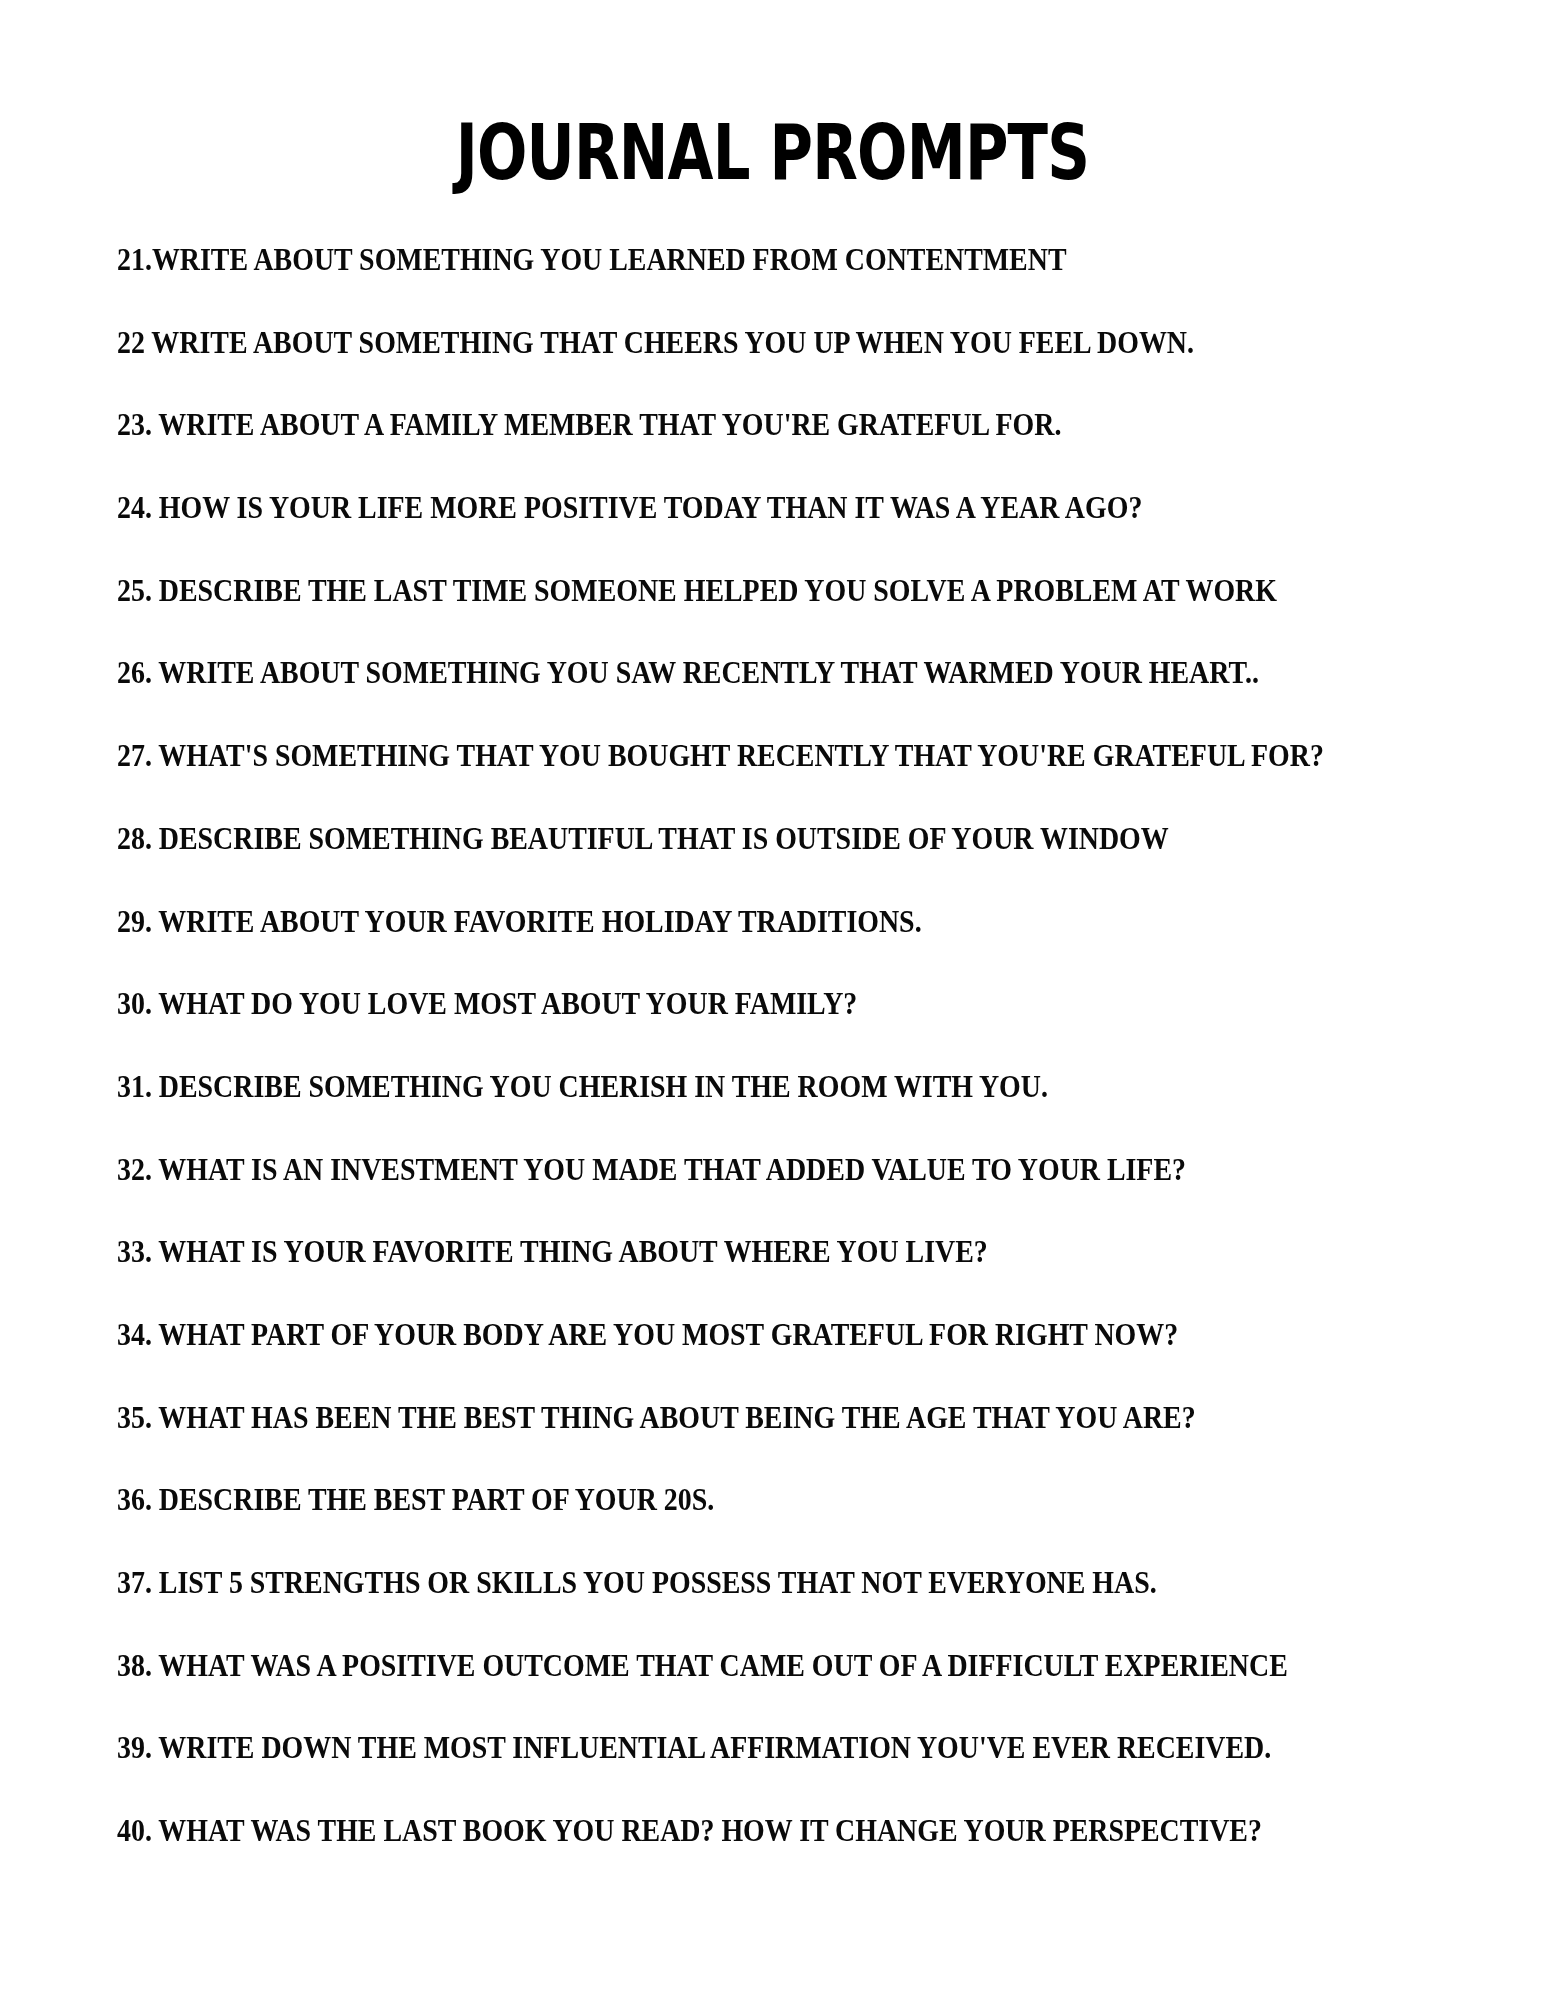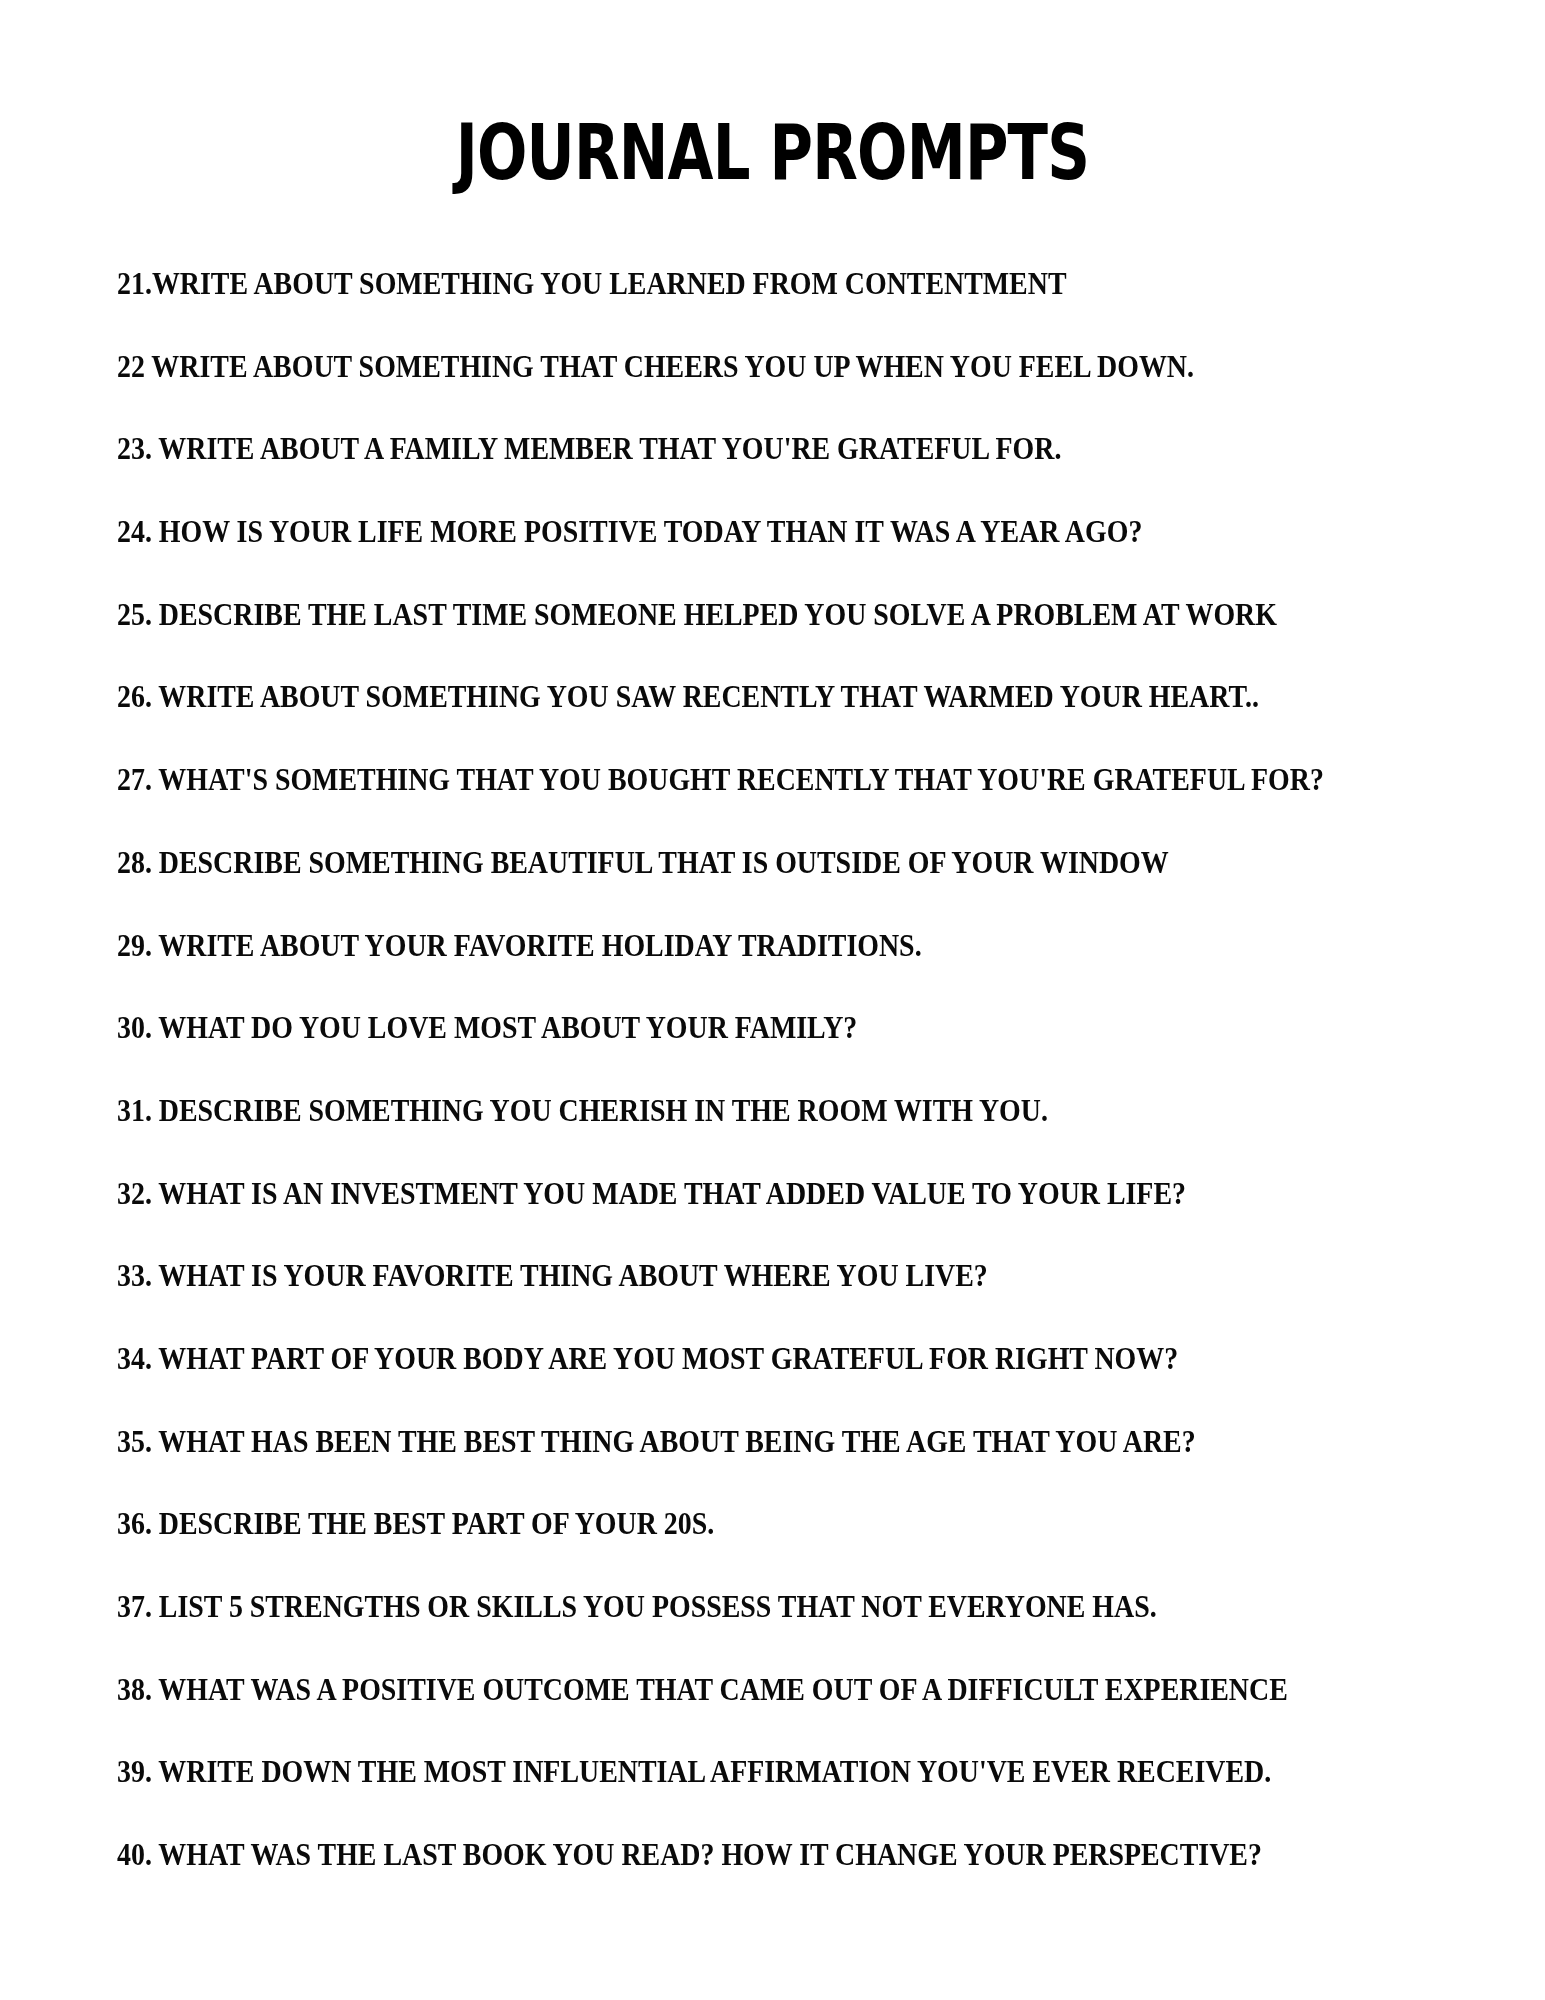--- a/index.html
+++ b/index.html
@@ -32,21 +32,21 @@
       font-size: 76px;
       line-height: 90px;
       letter-spacing: -1px;
       transform: scaleX(0.78);
       transform-origin: 772px 50%;
       margin: 0;
     }
     .prompt-list {
       position: absolute;
       left: 117px;
-      top: 264px;
+      top: 240px;
       margin: 0;
       padding: 0;
       list-style: none;
       width: 1400px;
     }
     .prompt {
       height: 82.7px;
       line-height: 40px;
       font-family: "Liberation Serif", "DejaVu Serif", serif;
       font-weight: 700;

